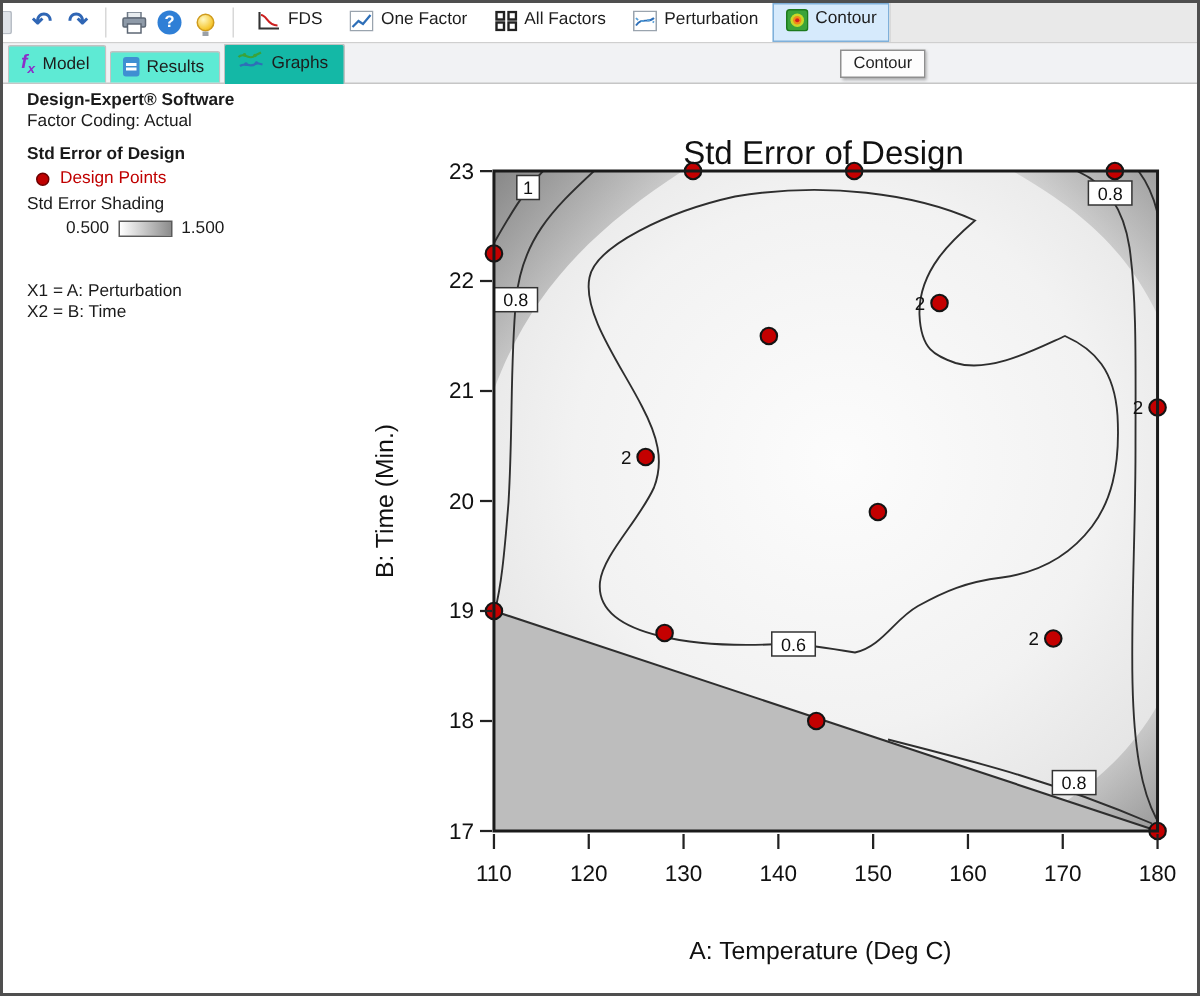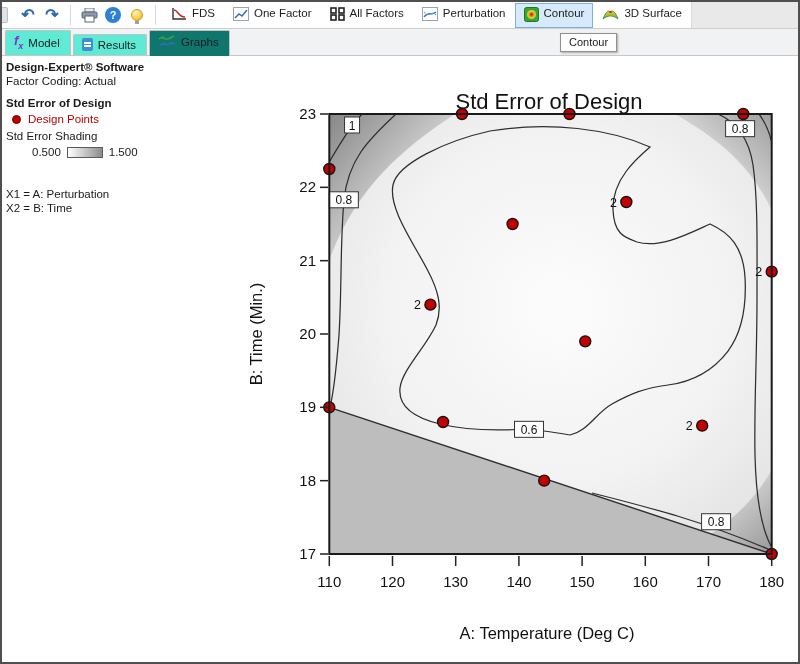--- a/index.html
+++ b/index.html
@@ -15,31 +15,31 @@
   .bulb { width:12px; height:12px; border-radius:50%; background:radial-gradient(circle at 35% 30%, #fff8c0, #f6c62e 70%, #e0a415); border:1px solid #cf9b1d; position:relative; }
   .bulb:after { content:""; position:absolute; left:3px; bottom:-4px; width:4px; height:3px; background:#9aa0a8; }
   .sep { width:1px; height:20px; background:#d8d8d8; margin:0 6px; }
   .tbtn { display:flex; gap:5px; padding:3px 8px; font-size:11.5px; color:#1d1d1d; cursor:pointer; border:1px solid transparent; white-space:nowrap; }
   .tbtn.active { background:#d6eafc; border:1px solid #7fb0da; }
   .filler { flex:1; align-self:stretch; background:#e9e9e9; border-left:1px solid #d9d9d9; }
 
   
   .tabstrip { display:flex; align-items:flex-end; height:27px; background:#f1f2f4; border-bottom:1px solid #c6c6c6; padding-left:3px; }
   .tab { display:flex; align-items:center; gap:5px; padding:3px 10px 4px 8px; font-size:11.5px; color:#1d1d1d; background:#5eead4; border:1px solid #c2c2c2; border-bottom:none; border-radius:2px 2px 0 0; margin-right:2px; cursor:pointer; }
-  .tab.active { background:#0f766e; margin-bottom:-1px; padding-bottom:6px; z-index:2; }
+  .tab.active { background:#14b8a6; margin-bottom:-1px; padding-bottom:6px; z-index:2; }
   .fx { color:#8b2fc9; font-style:italic; font-weight:bold; font-size:13px; line-height:1; }
   .fx sub { font-size:9px; }
   .doc { width:11px; height:13px; background:#3f8fd2; border-radius:2px; position:relative; }
   .doc:after { content:""; position:absolute; left:2px; top:4px; width:7px; height:1.5px; background:#fff; box-shadow:0 3px 0 #fff; }
 
   
   .tooltip { position:absolute; left:558px; top:31px; background:#fdfdfd; border:1px solid #8f8f8f; box-shadow:1px 1px 2px rgba(0,0,0,.3); font-size:11px; color:#222; padding:2px 8px 3px; z-index:20; }
 
   
-  .sidebar { position:absolute; left:4px; top:58px; width:240px; font-size:11.5px; color:#1a1a1a; line-height:14px; }
+  .sidebar { position:absolute; left:16px; top:58px; width:240px; font-size:11.5px; color:#1a1a1a; line-height:14px; }
   .bold { font-weight:bold; }
   .gap8 { height:8px; } .gap28 { height:28px; }
   .dp-row { display:flex; align-items:center; gap:7px; margin:2px 0 3px 6px; }
   .dp-dot { width:9px; height:9px; border-radius:50%; background:#c00000; border:1px solid #6d0000; }
   .red { color:#c00000; }
   .grad-row { display:flex; align-items:center; gap:6px; margin-top:2px;margin-left:26px; }
   .gradbar { width:36px; height:11px; border:1px solid #5a5a5a; background:linear-gradient(to right,#ffffff,#8c8c8c); }
 
   .chart-svg { position:absolute; left:238px; top:83px; }
   text { font-family:"Liberation Sans", sans-serif; }
@@ -107,33 +107,20 @@
       <span>Perturbation</span>
     </div>
     <div class="tbtn active">
       <span><svg width="15" height="15" viewBox="0 0 15 15">
             <rect x="0.5" y="0.5" width="14" height="14" rx="2" fill="#3aa33a" stroke="#1c7a1c"></rect>
             <circle cx="7.5" cy="7.5" r="4.5" fill="#c8d829"></circle>
             <circle cx="7.5" cy="7.5" r="2.8" fill="#f08a1a"></circle>
             <circle cx="7.5" cy="7.5" r="1.4" fill="#d42020"></circle>
           </svg></span>
       <span>Contour</span>
-    </div>
-    <div class="tbtn">
-      <span><svg width="17" height="14" viewBox="0 0 17 14">
-            <defs>
-              <linearGradient id="g3d" x1="0" y1="0" x2="0" y2="1">
-                <stop offset="0" stop-color="#f2c81e"></stop>
-                <stop offset="1" stop-color="#58b847"></stop>
-              </linearGradient>
-            </defs>
-            <path d="M1,12 C4,4 7,2 8.5,6 C10,2 13,4 16,12 C11,8 6,8 1,12 Z" fill="url(#g3d)" stroke="#3a8a3a" stroke-width="0.8"></path>
-            <circle cx="8.5" cy="5" r="1.2" fill="#d42020"></circle>
-          </svg></span>
-      <span>3D Surface</span>
     </div>
     <div class="filler"></div>
   </div>
 
   <div class="tabstrip">
     <div class="tab">
       <span class="fx">f<sub>x</sub></span>
       <span>Model</span>
     </div>
     <div class="tab">

